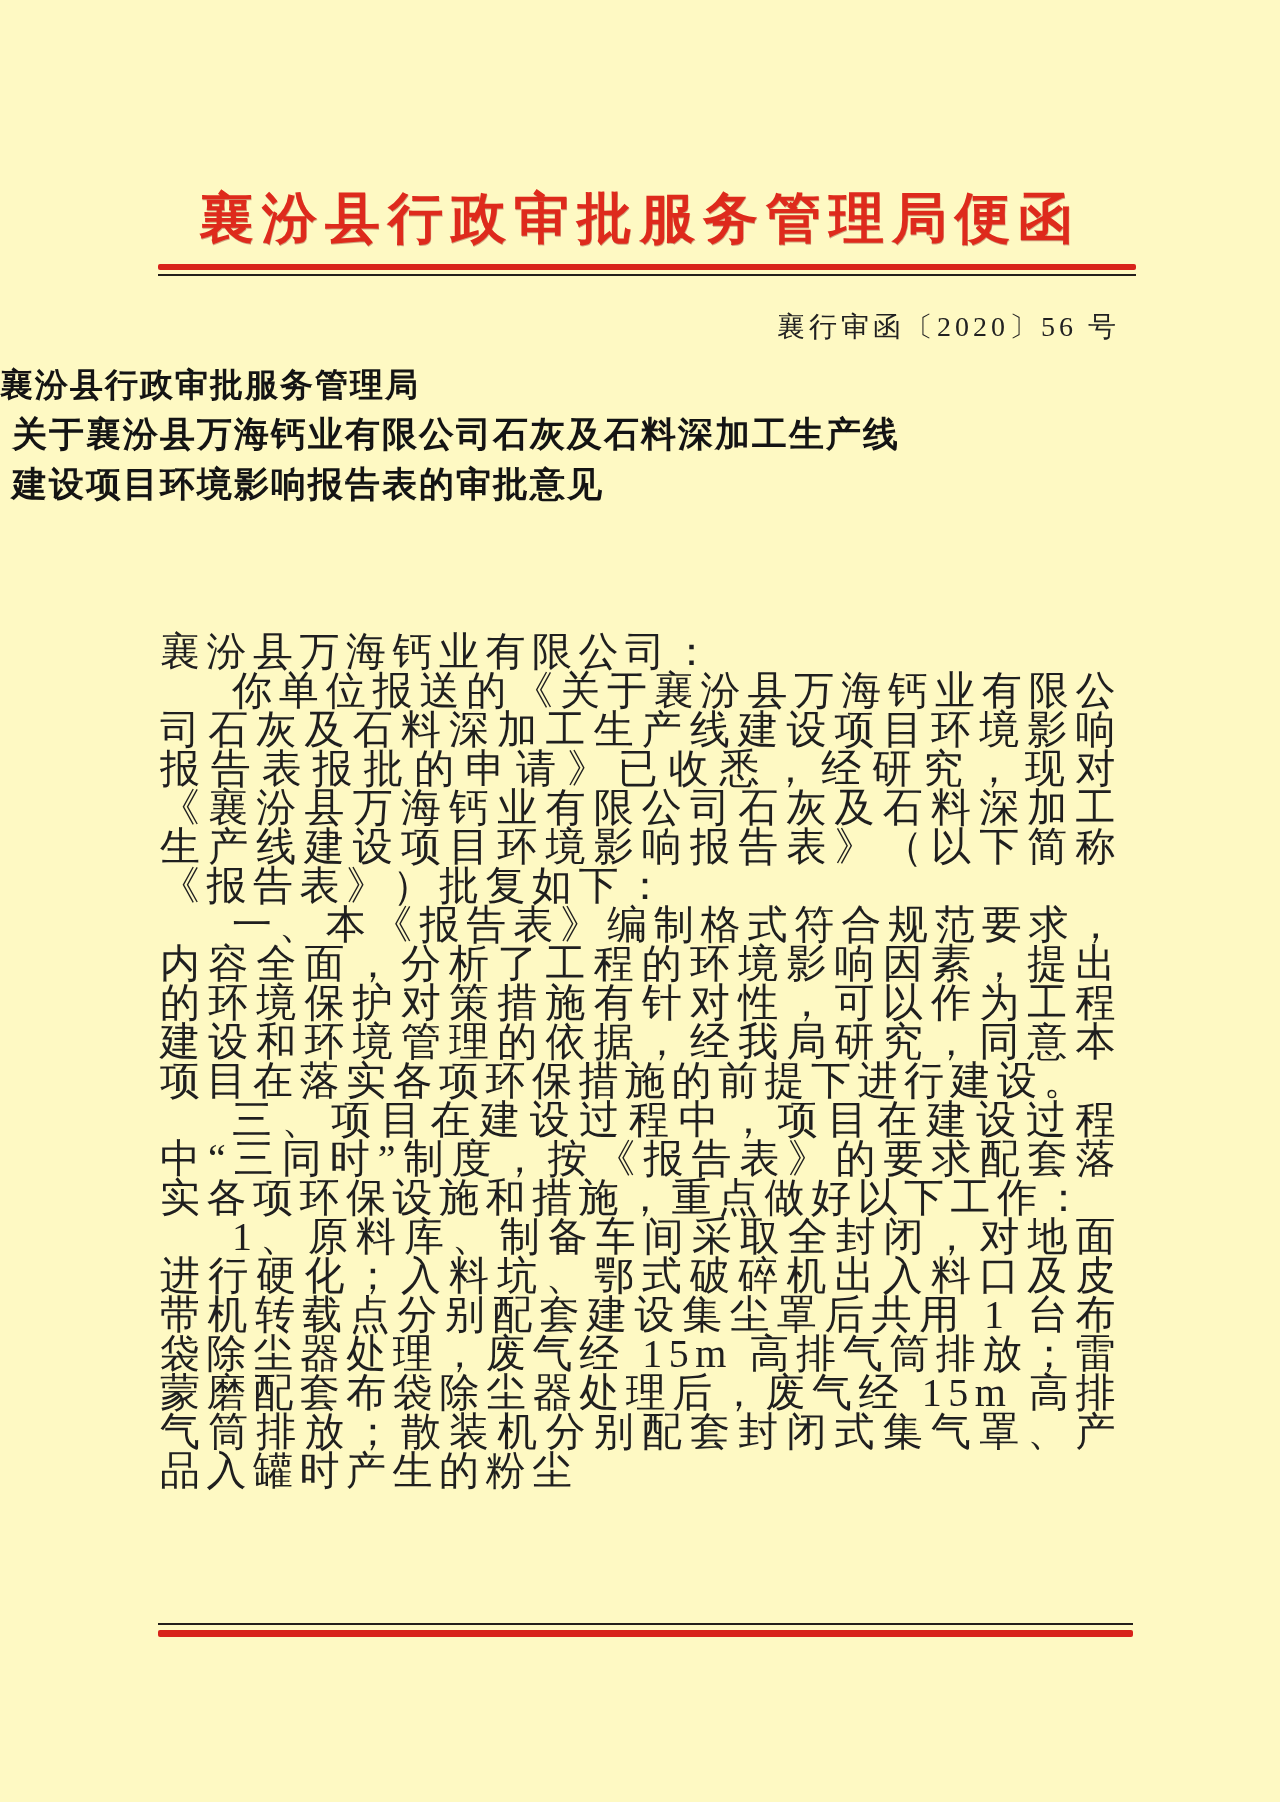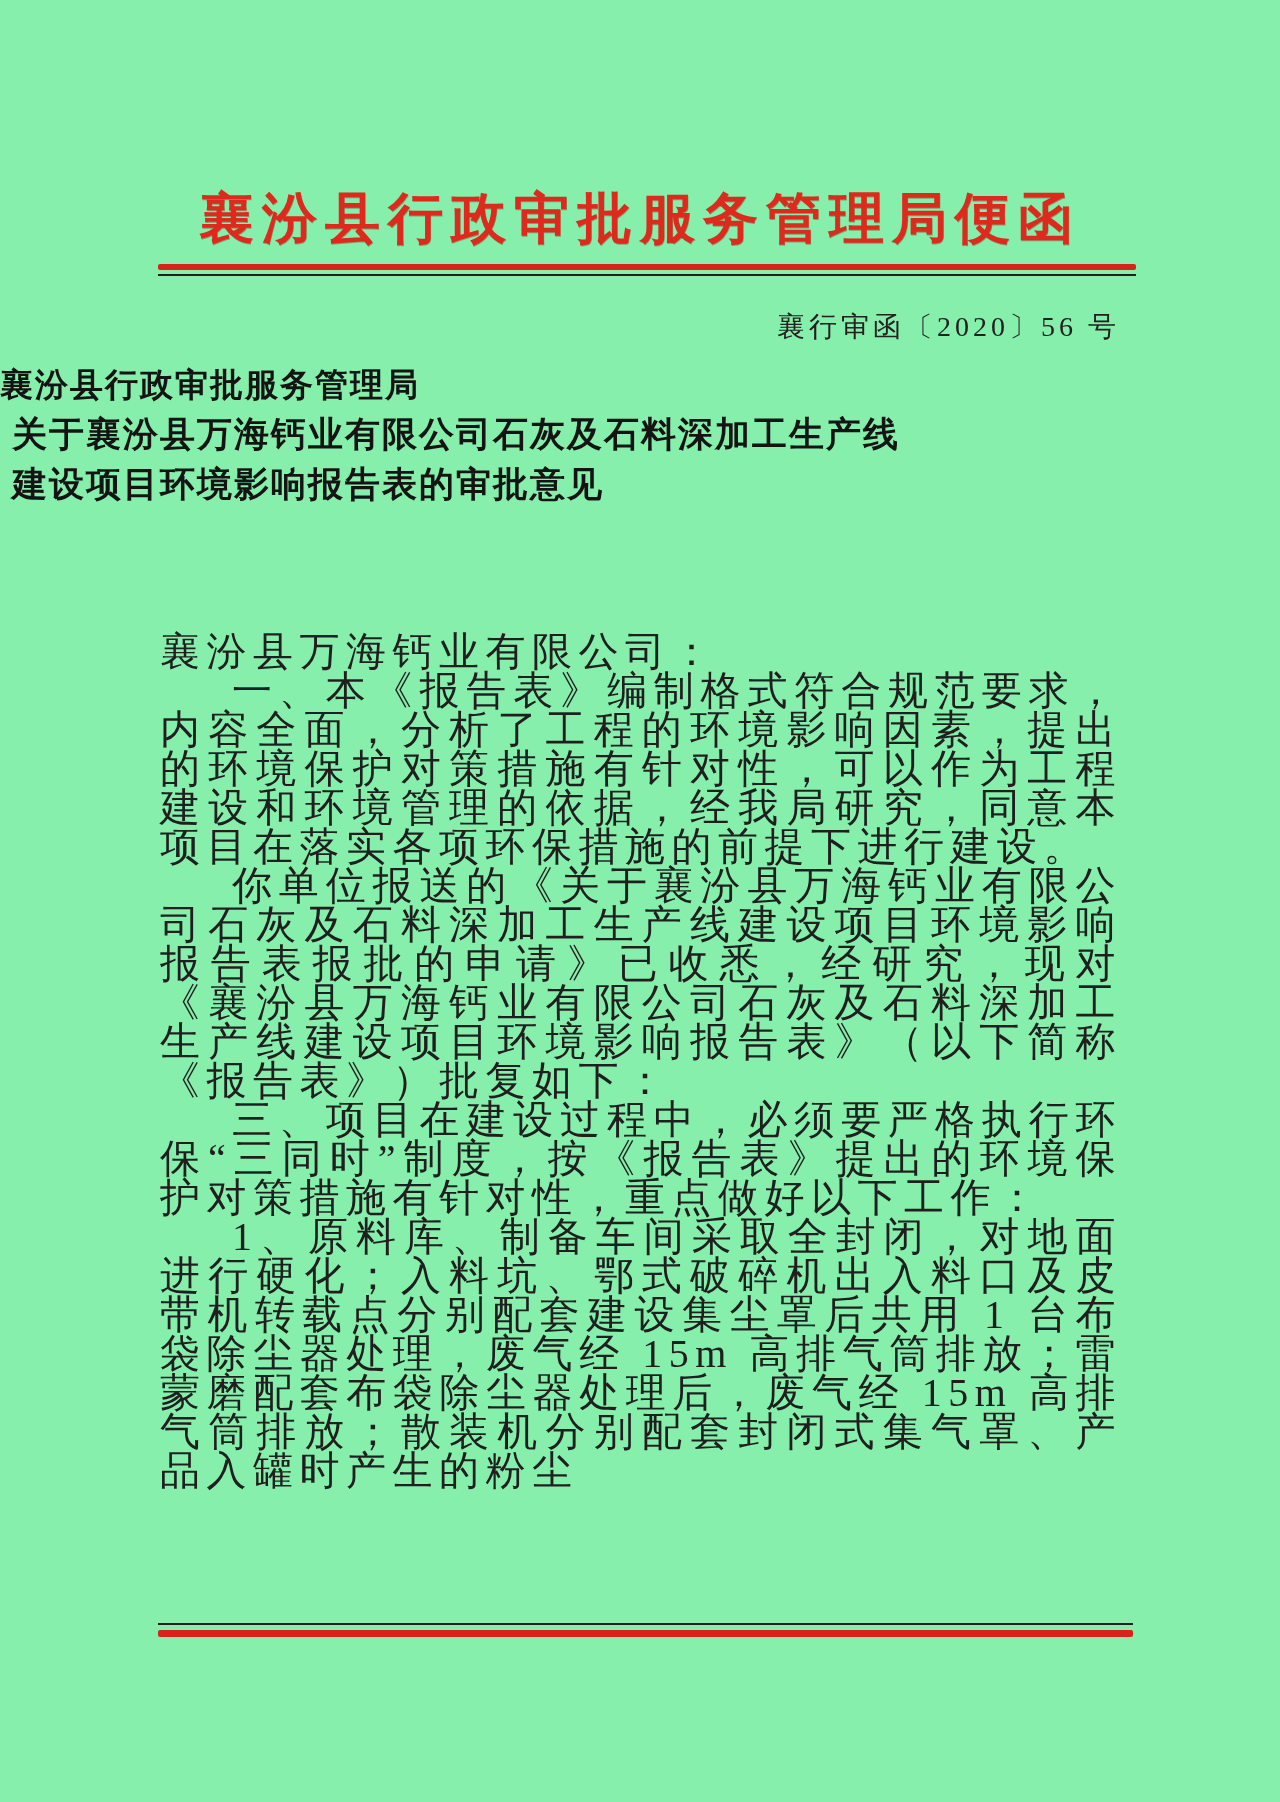--- a/index.html
+++ b/index.html
@@ -10,21 +10,21 @@
   *{margin:0;padding:0;box-sizing:border-box;}
   html,body{width:1280px;}
   body{
     background:#e8e7e4;
     font-family:"Liberation Serif","DejaVu Serif",serif;
   }
   .page{
     position:relative;
     width:1280px;
     height:1802px;
-    background:#86efac;
+    background:#fef9c3;
     color:var(--ink);
     overflow:hidden;
   }
   
   .letterhead-title{
     position:absolute;
     top:182px;left:0;right:0;
     text-align:center;
     font-size:55px;
     font-weight:900;
@@ -98,23 +98,23 @@
   <div class="doc-number">襄行审函〔2020〕56 号</div>
 
   <div class="subject">
     <div class="subject-line l1">襄汾县行政审批服务管理局</div>
     <div class="subject-line l2">关于襄汾县万海钙业有限公司石灰及石料深加工生产线</div>
     <div class="subject-line l2">建设项目环境影响报告表的审批意见</div>
   </div>
 
   <div class="letter-body">
     <p class="salutation">襄汾县万海钙业有限公司：</p>
+    <p class="para">你单位报送的《关于襄汾县万海钙业有限公司石灰及石料深加工生产线建设项目环境影响报告表报批的申请》已收悉，经研究，现对《襄汾县万海钙业有限公司石灰及石料深加工生产线建设项目环境影响报告表》（以下简称《报告表》）批复如下：</p>
     <p class="para">一、本《报告表》编制格式符合规范要求，内容全面，分析了工程的环境影响因素，提出的环境保护对策措施有针对性，可以作为工程建设和环境管理的依据，经我局研究，同意本项目在落实各项环保措施的前提下进行建设。</p>
-    <p class="para">你单位报送的《关于襄汾县万海钙业有限公司石灰及石料深加工生产线建设项目环境影响报告表报批的申请》已收悉，经研究，现对《襄汾县万海钙业有限公司石灰及石料深加工生产线建设项目环境影响报告表》（以下简称《报告表》）批复如下：</p>
-    <p class="para">三、项目在建设过程中，必须要严格执行环保“三同时”制度，按《报告表》提出的环境保护对策措施有针对性，重点做好以下工作：</p>
+    <p class="para">三、项目在建设过程中，项目在建设过程中“三同时”制度，按《报告表》的要求配套落实各项环保设施和措施，重点做好以下工作：</p>
     <p class="para">1、原料库、制备车间采取全封闭，对地面进行硬化；入料坑、鄂式破碎机出入料口及皮带机转载点分别配套建设集尘罩后共用 1 台布袋除尘器处理，废气经 15m 高排气筒排放；雷蒙磨配套布袋除尘器处理后，废气经 15m 高排气筒排放；散装机分别配套封闭式集气罩、产品入罐时产生的粉尘</p>
   </div>
 
   <div class="rule-bottom">
     <div class="rule-black"></div>
     <div class="rule-red"></div>
   </div>
 
 </div>
 

